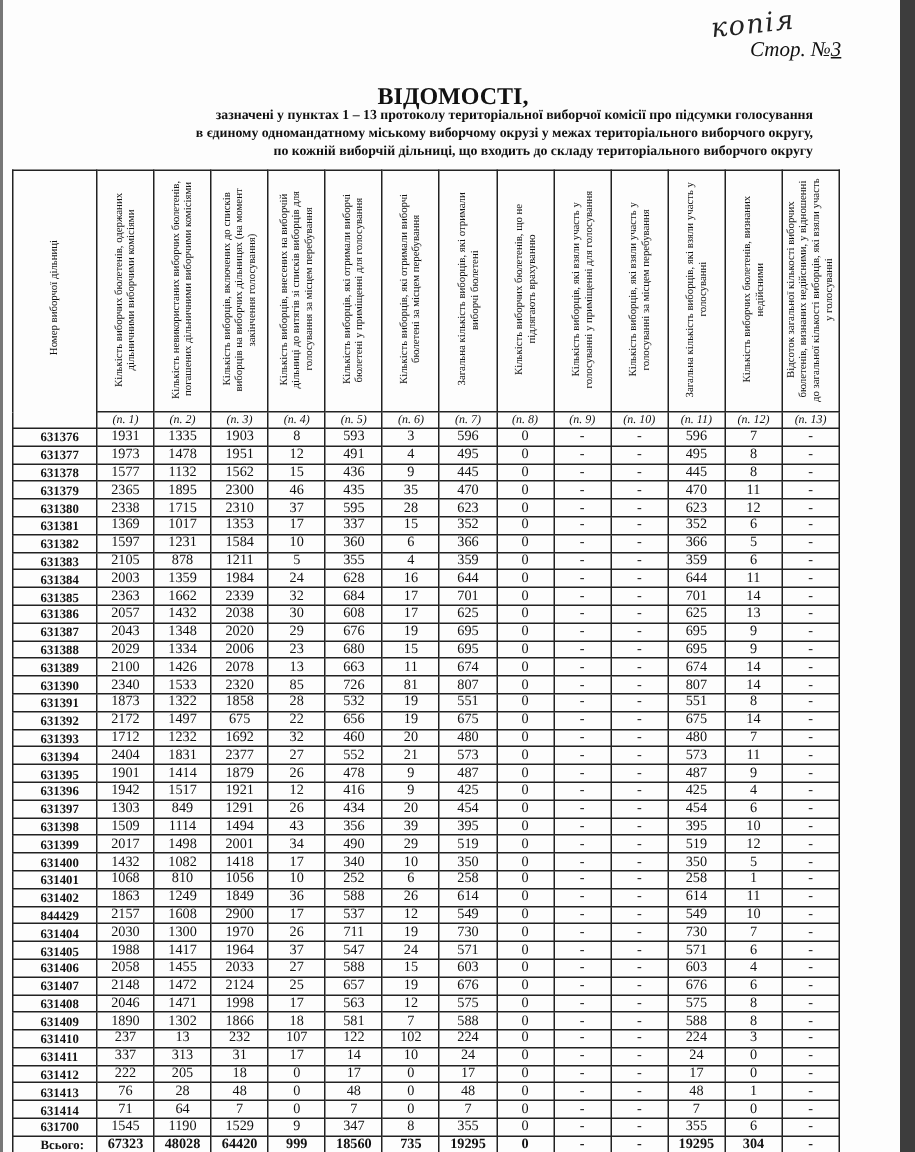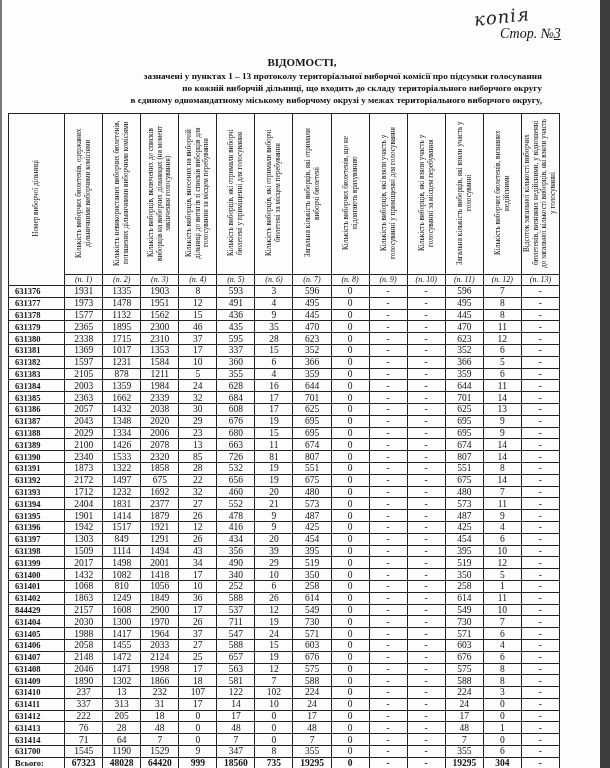--- a/index.html
+++ b/index.html
@@ -25,21 +25,21 @@
       transform: rotate(-6deg);
       letter-spacing: 1px;
     }
     .page-no {
       position: absolute; left: 498px; top: 26px;
       font-style: italic; font-size: 14px;
     }
     .page-no .num { text-decoration: underline; }
     .title {
       position: absolute; left: 0; width: 600px; top: 56px;
-      text-align: center; font-weight: bold; font-size: 11px; font-family: Liberation Serif, serif;
+      text-align: center; font-weight: bold; font-size: 16px; font-family: Liberation Serif, serif;
     }
     .subtitle {
       position: absolute; left: 60px; width: 480px; top: 70px;
       text-align: right; font-weight: bold; font-size: 9.2px; line-height: 12px;
     }
     table {
       position: absolute; left: 6px; top: 113px;
       border-collapse: collapse;
       font-size: 9.5px;
       table-layout: fixed;
@@ -63,42 +63,42 @@
     }
     th.hdr .rot {
       display: inline-block;
       writing-mode: vertical-rl;
       transform: rotate(180deg);
       white-space: normal;
       max-height: 150px;
       text-align: center;
     }
     th.num-row { font-weight: normal; font-style: italic; font-size: 8px; height: 9px; }
-    td.lbl { font-weight: bold; font-size: 8.5px; text-align: left; padding-left: 6px; }
+    td.lbl { font-weight: bold; font-size: 8.5px; text-align: left; padding-left: 18px; }
     tr.total td { font-weight: bold; }
     col.c0 { width: 56px; }
     col.cn { width: 38px; }
     .rightbar {
       position: absolute; right: 0; top: 0; width: 10px; height: 768px;
       background: #3d3d3d;
     }
   </style>
 </head>
 <body>
 
 <div class="page">
   <div class="handwritten">копія</div>
   <div class="page-no">
     <span>Стор. №</span><span class="num">3</span>
   </div>
   <div class="title">ВІДОМОСТІ,</div>
   <div class="subtitle">
     <div>зазначені у пунктах 1 – 13 протоколу територіальної виборчої комісії про підсумки голосування</div>
+    <div>в єдиному одномандатному міському виборчому окрузі у межах територіального виборчого округу,</div>
     <div>по кожній виборчій дільниці, що входить до складу територіального виборчого округу</div>
-    <div>в єдиному одномандатному міському виборчому окрузі у межах територіального виборчого округу,</div>
   </div>
 
   <table>
     <colgroup>
       <col class="c0">
       <col class="cn">
         <col class="cn">
         <col class="cn">
         <col class="cn">
         <col class="cn">

